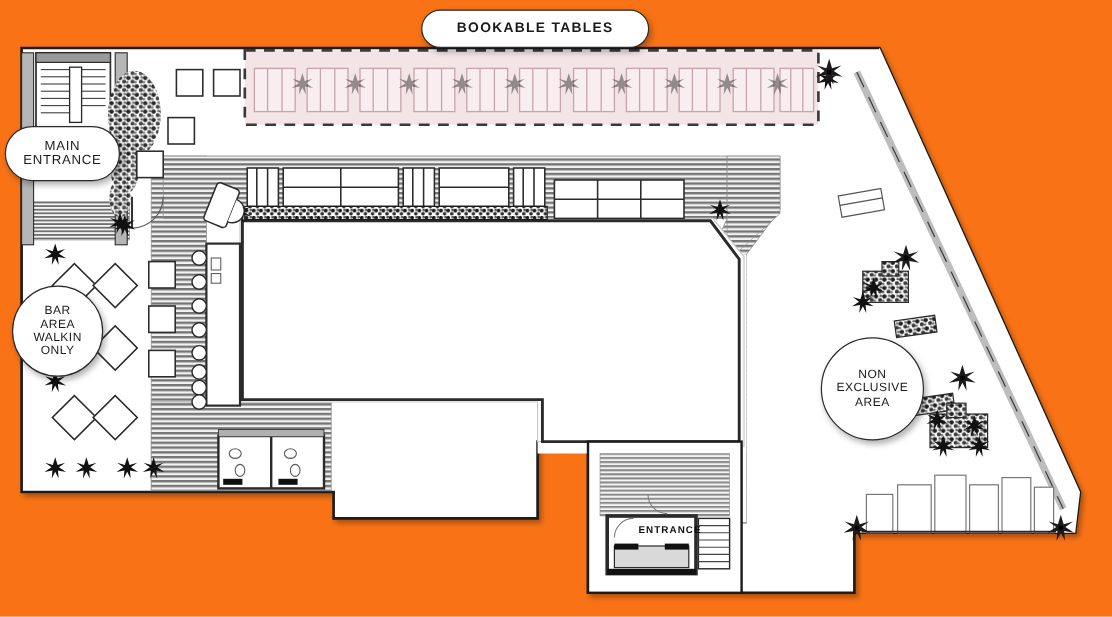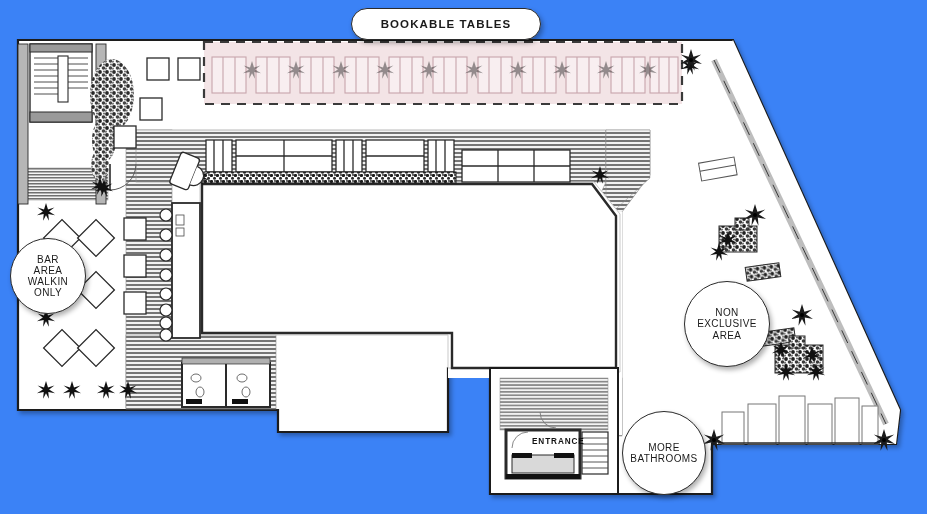--- a/index.html
+++ b/index.html
@@ -1,21 +1,21 @@
 <!DOCTYPE html>
 <html><head>
 <meta charset="utf-8">
 <title>Venue Floor Plan</title>
 <style>
   html,body{margin:0;padding:0;background:#ffffff;}
   body{
     font-family:"Liberation Sans", sans-serif;
     width:927px;height:514px;overflow:hidden;position:relative;
   }
-  #stage{position:absolute;left:0;top:0;width:927px;height:514px;background:#3b82f6;text-decoration:underline;}
+  #stage{position:absolute;left:0;top:0;width:927px;height:514px;background:#f97316;text-decoration:underline;}
   #stage svg{display:block;}
 
   
   .callout{
     position:absolute;
     background:#ffffff;
     border:1.4px solid #2b2b2b;
     box-shadow:2px 3px 5px rgba(0,0,0,.32);
     display:flex;align-items:center;justify-content:center;
     text-align:center;
@@ -413,34 +413,34 @@
         <line x1="582" y1="468" x2="608" y2="468"></line>
       </g>
       <rect x="506" y="474" width="74" height="5" fill="#111"></rect>
     </g>
   </svg>
 
   <div class="callout pill" id="lbl-bookable">
     <span class="txt">BOOKABLE TABLES</span>
   </div>
 
+  <div class="callout pill" id="lbl-entrance">
+    <span class="txt">MAIN
+ENTRANCE</span>
+  </div>
 
   <div class="callout circle" id="lbl-bar">
     <span class="txt">BAR
 AREA
 WALKIN
 ONLY</span>
   </div>
 
   <div class="callout circle" id="lbl-nonexcl">
     <span class="txt">NON
 EXCLUSIVE
 AREA</span>
   </div>
 
-  <div class="callout circle" id="lbl-morebath">
-    <span class="txt">MORE
-BATHROOMS</span>
-  </div>
 
   <div class="elev-label">ENTRANCE</div>
 
 </div>
 
 </body></html>

